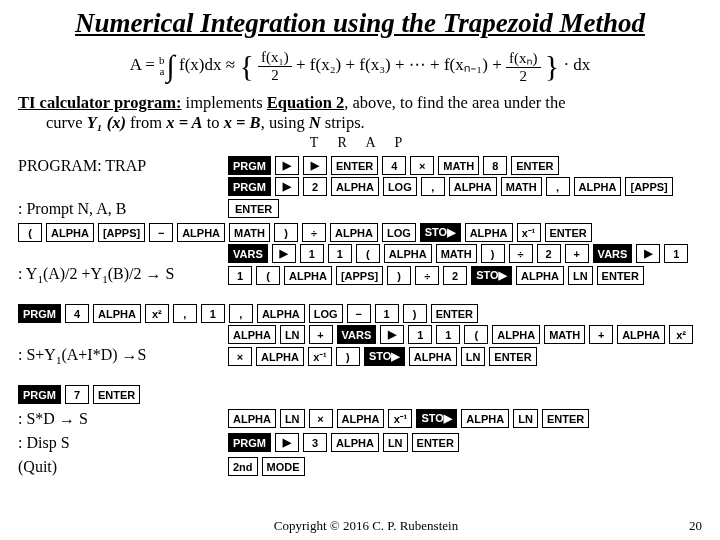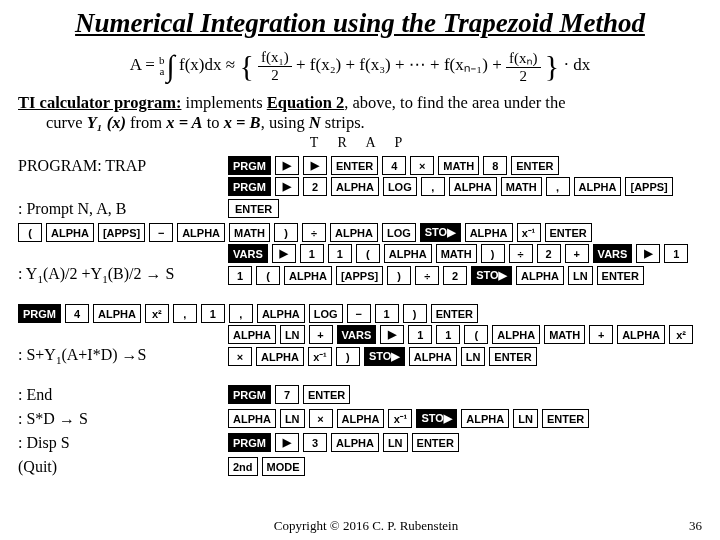--- a/index.html
+++ b/index.html
@@ -245,21 +245,20 @@
           <span class="key">x⁻¹</span>
           <span class="key">)</span>
           <span class="key blk">STO▶</span>
           <span class="key">ALPHA</span>
           <span class="key">LN</span>
           <span class="key">ENTER</span>
         </div>
       </div>
       <div class="spacer"></div>
       <div class="row">
-        <div class="code">: End</div>
         <div class="keys">
           <span class="key blk">PRGM</span>
           <span class="key">7</span>
           <span class="key">ENTER</span>
         </div>
       </div>
       <div class="row">
         <div class="code">: S*D →  S</div>
         <div class="keys">
           <span class="key">ALPHA</span>
@@ -289,14 +288,14 @@
         <div class="keys">
           <span class="key">2nd</span>
           <span class="key">MODE</span>
         </div>
       </div>
     </div>
 </div>
 
 <div class="footer">
   <div class="copyright">Copyright © 2016 C. P. Rubenstein</div>
-  <div class="pagenum">36</div>
+  <div class="pagenum">20</div>
 </div>
 
 </body></html>

